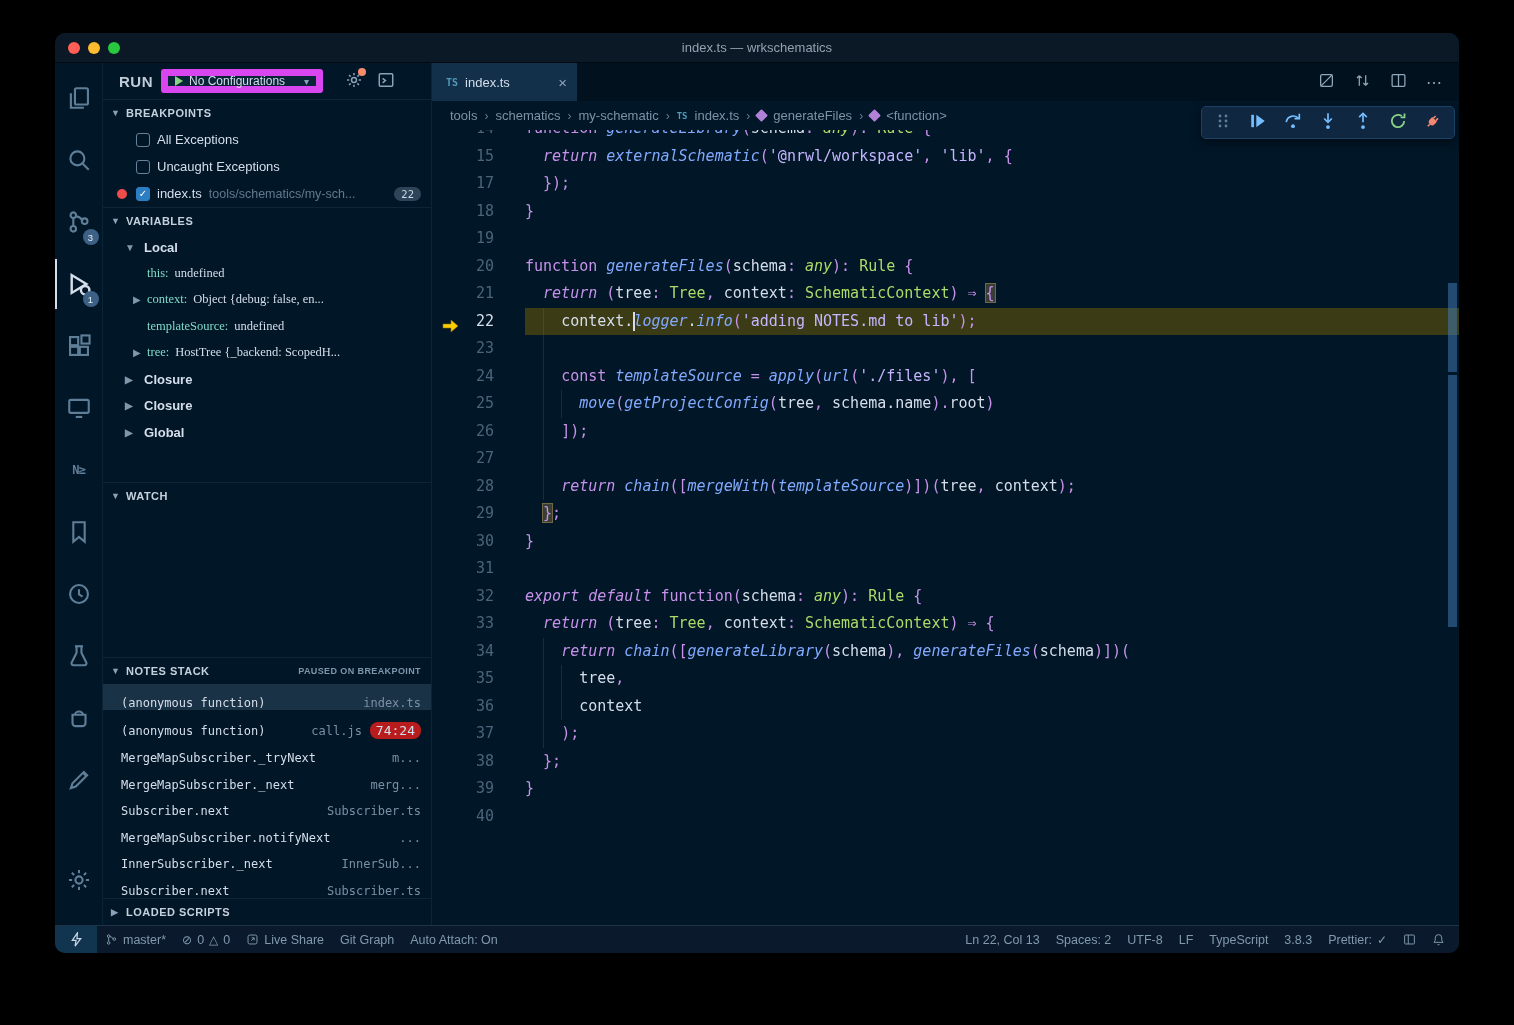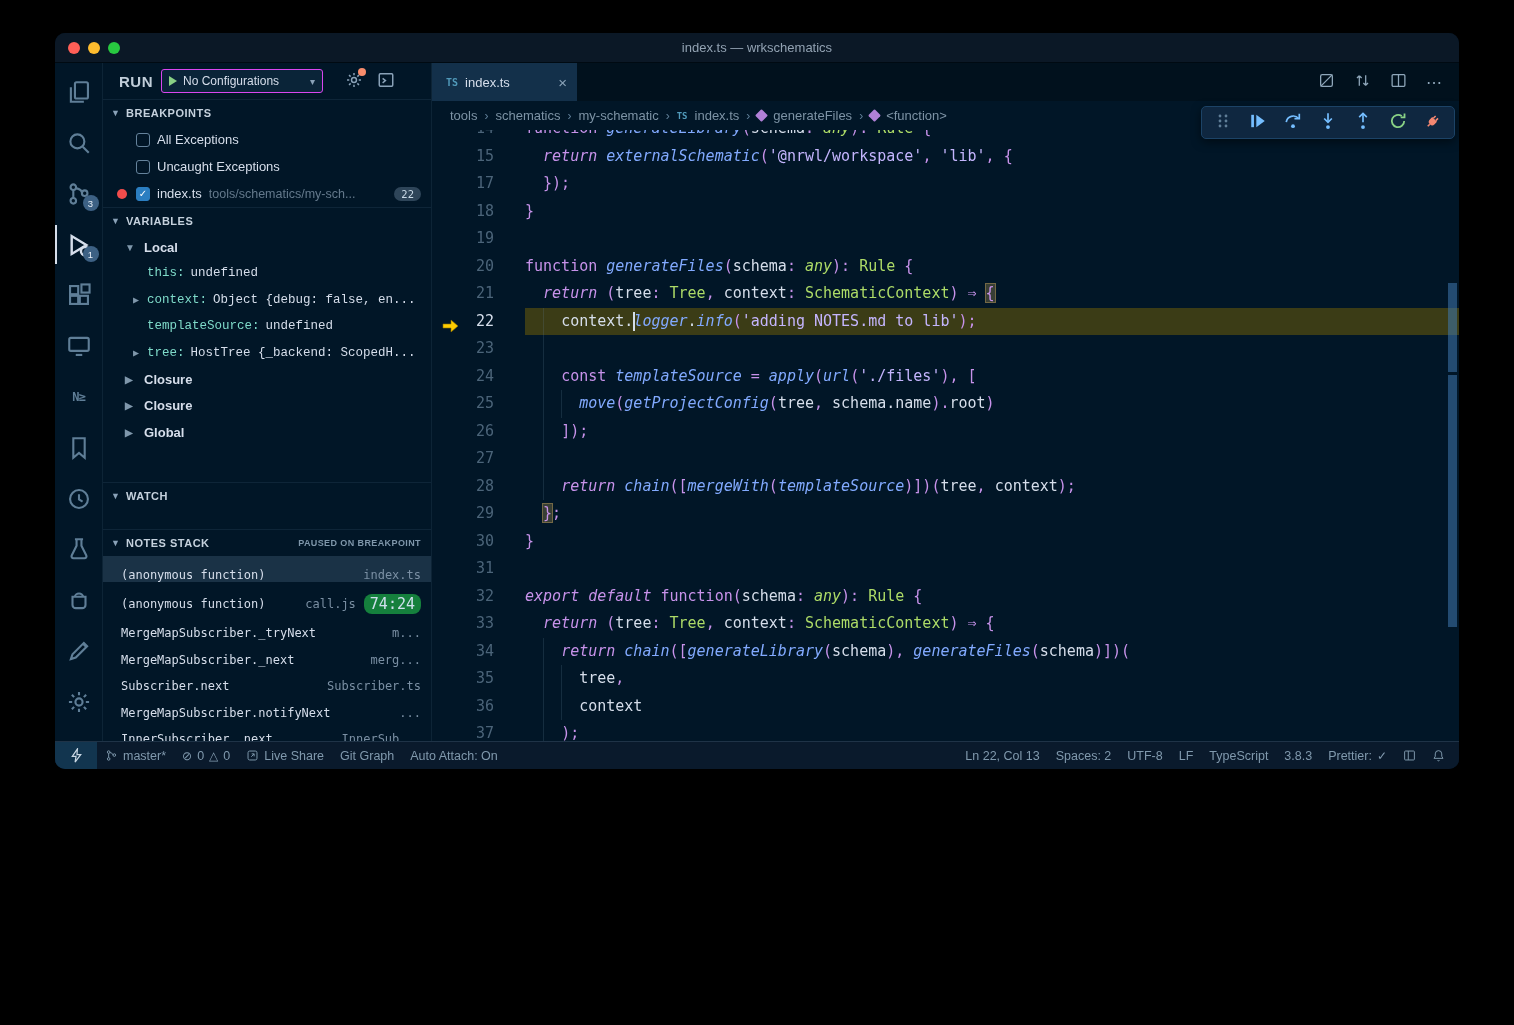--- a/index.html
+++ b/index.html
@@ -1,18 +1,18 @@
 <!DOCTYPE html>
 <html><head>
 <meta charset="utf-8">
 <style>
   * { margin:0; padding:0; box-sizing:border-box; }
   html,body { width:1514px; height:1025px; background:#000; overflow:hidden;
               font-family:"Liberation Sans", sans-serif; }
-  .window { position:absolute; left:55px; top:33px; width:1404px; height:736px;
+  .window { position:absolute; left:55px; top:33px; width:1404px; height:920px;
             background:#011627; border-radius:10px; overflow:hidden;
             box-shadow:0 25px 70px rgba(0,0,0,.7); display:flex; flex-direction:column; }
 
   
   .titlebar { flex:0 0 30px; background:#0b1826; position:relative;
               display:flex; align-items:center; border-bottom:1px solid #000a12; }
   .traffic { display:flex; gap:8px; padding-left:13px; }
   .tl { width:12px; height:12px; border-radius:50%; }
   .tl.red{background:#ff5f57}.tl.yellow{background:#febc2e}.tl.green{background:#28c840}
   .win-title { position:absolute; left:0; right:0; text-align:center; color:#92a2b2; font-size:13px; }
@@ -32,21 +32,21 @@
               background:#3d6184; border-radius:9px; color:#e6eef6; font-size:9.5px;
               display:flex; align-items:center; justify-content:center; }
   .ab-nx { font-size:12px; font-weight:bold; color:#5f7e97; letter-spacing:-1px; font-family:"DejaVu Sans Mono",monospace; }
   .ab-gear { margin-top:auto; margin-bottom:14px; }
 
   
   .sidebar { width:329px; background:#011627; border-right:1px solid #0d2436;
              display:flex; flex-direction:column; color:#d6deeb; font-size:13px; min-height:0; }
   .run-row { flex:0 0 36px; display:flex; align-items:center; gap:8px; padding:0 10px 0 16px; }
   .run-label { font-size:15px; font-weight:bold; letter-spacing:.5px; color:#c0cdd9; }
-  .config-select { flex:0 0 162px; height:24px; background:#0a2438; border:1px solid #d946ef;
+  .config-select { flex:0 0 162px; height:24px; background:#0a2438; border:7px solid #d946ef;
                    border-radius:3px; display:flex; align-items:center; gap:6px; padding:0 7px; }
   .play-tri { width:0; height:0; border-left:8px solid #89d185; border-top:5px solid transparent; border-bottom:5px solid transparent; }
   .config-text { font-size:12px; color:#d6deeb; flex:1; white-space:nowrap; overflow:hidden; }
   .chev-down { color:#8aa2b8; font-size:10px; }
   .run-gear { position:relative; margin-left:14px; }
   .run-gear svg, .panel-open svg { width:18px; height:18px; stroke:#8aa2b8; fill:none; stroke-width:1.3; }
   .gear-dot { position:absolute; right:-3px; top:-3px; width:8px; height:8px; border-radius:50%; background:#f78c6c; }
   .panel-open { margin-left:6px; }
 
   .section-header { flex:0 0 27px; display:flex; align-items:center; gap:5px; padding:0 10px 0 8px;
@@ -61,35 +61,35 @@
   .checkbox { width:14px; height:14px; border:1px solid #65839c; border-radius:3px; flex:0 0 14px;
               display:flex; align-items:center; justify-content:center; font-size:10px; color:#fff; }
   .checkbox.checked { background:#2b7ec1; border-color:#2b7ec1; }
   .bp-label { color:#d6deeb; white-space:nowrap; }
   .bp-path { color:#64798c; font-size:12.5px; white-space:nowrap; overflow:hidden; text-overflow:ellipsis; flex:1; }
   .pill { background:#2e4559; color:#c9d9e6; border-radius:8px; font-size:10.5px; padding:1px 7px; margin-right:10px;
           font-family:"DejaVu Sans Mono",monospace; }
 
   .var-scope { flex:0 0 26px; display:flex; align-items:center; gap:5px; padding-left:22px; font-weight:bold; }
   .var-row { flex:0 0 26.5px; display:flex; align-items:center; padding-left:44px;
-             font-family:Liberation Mono, monospace; font-size:12.5px; white-space:nowrap; overflow:hidden; }
+             font-family:Liberation Serif, serif; font-size:12.5px; white-space:nowrap; overflow:hidden; }
   .var-row.expandable { padding-left:30px; }
   .row-chev { color:#7f97ab; font-size:10px; width:14px; flex:0 0 14px; }
   .var-name { color:#7fdbca; margin-right:6px; }
   .var-value { color:#d6deeb; overflow:hidden; text-overflow:ellipsis; }
   .var-group { flex:0 0 26.5px; display:flex; align-items:center; gap:5px; padding-left:22px; font-weight:bold; color:#d6deeb; }
   .vars-pad { flex:0 0 36px; }
   .watch-body { flex:1 1 auto; min-height:20px; }
 
   .cs-row { flex:0 0 26.5px; display:flex; align-items:center; padding:12px 10px 0 18px; gap:8px;
             font-family:"DejaVu Sans Mono",monospace; font-size:12px; }
   .cs-row.selected { background:rgba(95,126,151,.28); }
   .cs-name { color:#d6deeb; white-space:nowrap; overflow:hidden; text-overflow:ellipsis; }
   .cs-file { margin-left:auto; color:#7a8fa3; font-size:12px; white-space:nowrap; }
-  .cs-badge { background:#15803d; color:#cfe0ee; border-radius:8px; font-size:15px; padding:1px 6px; }
+  .cs-badge { background:#b91c1c; color:#cfe0ee; border-radius:8px; font-size:13px; padding:1px 6px; }
 
   
   .editor { flex:1; display:flex; flex-direction:column; min-width:0; position:relative; }
   .tabbar { flex:0 0 38px; background:#01111d; display:flex; align-items:stretch; }
   .tab { width:146px; background:#13304a; display:flex; align-items:center; gap:7px; padding:0 10px 0 14px;
          border-right:1px solid #01111d; }
   .tab-ts { color:#519aba; font-size:10px; font-weight:bold; font-family:"DejaVu Sans Mono",monospace; }
   .tab-label { color:#d6deeb; font-size:13px; flex:1; }
   .tab-close { color:#8aa2b8; font-size:15px; }
   .tabbar-actions { margin-left:auto; display:flex; align-items:center; gap:19px; padding-right:16px; }

